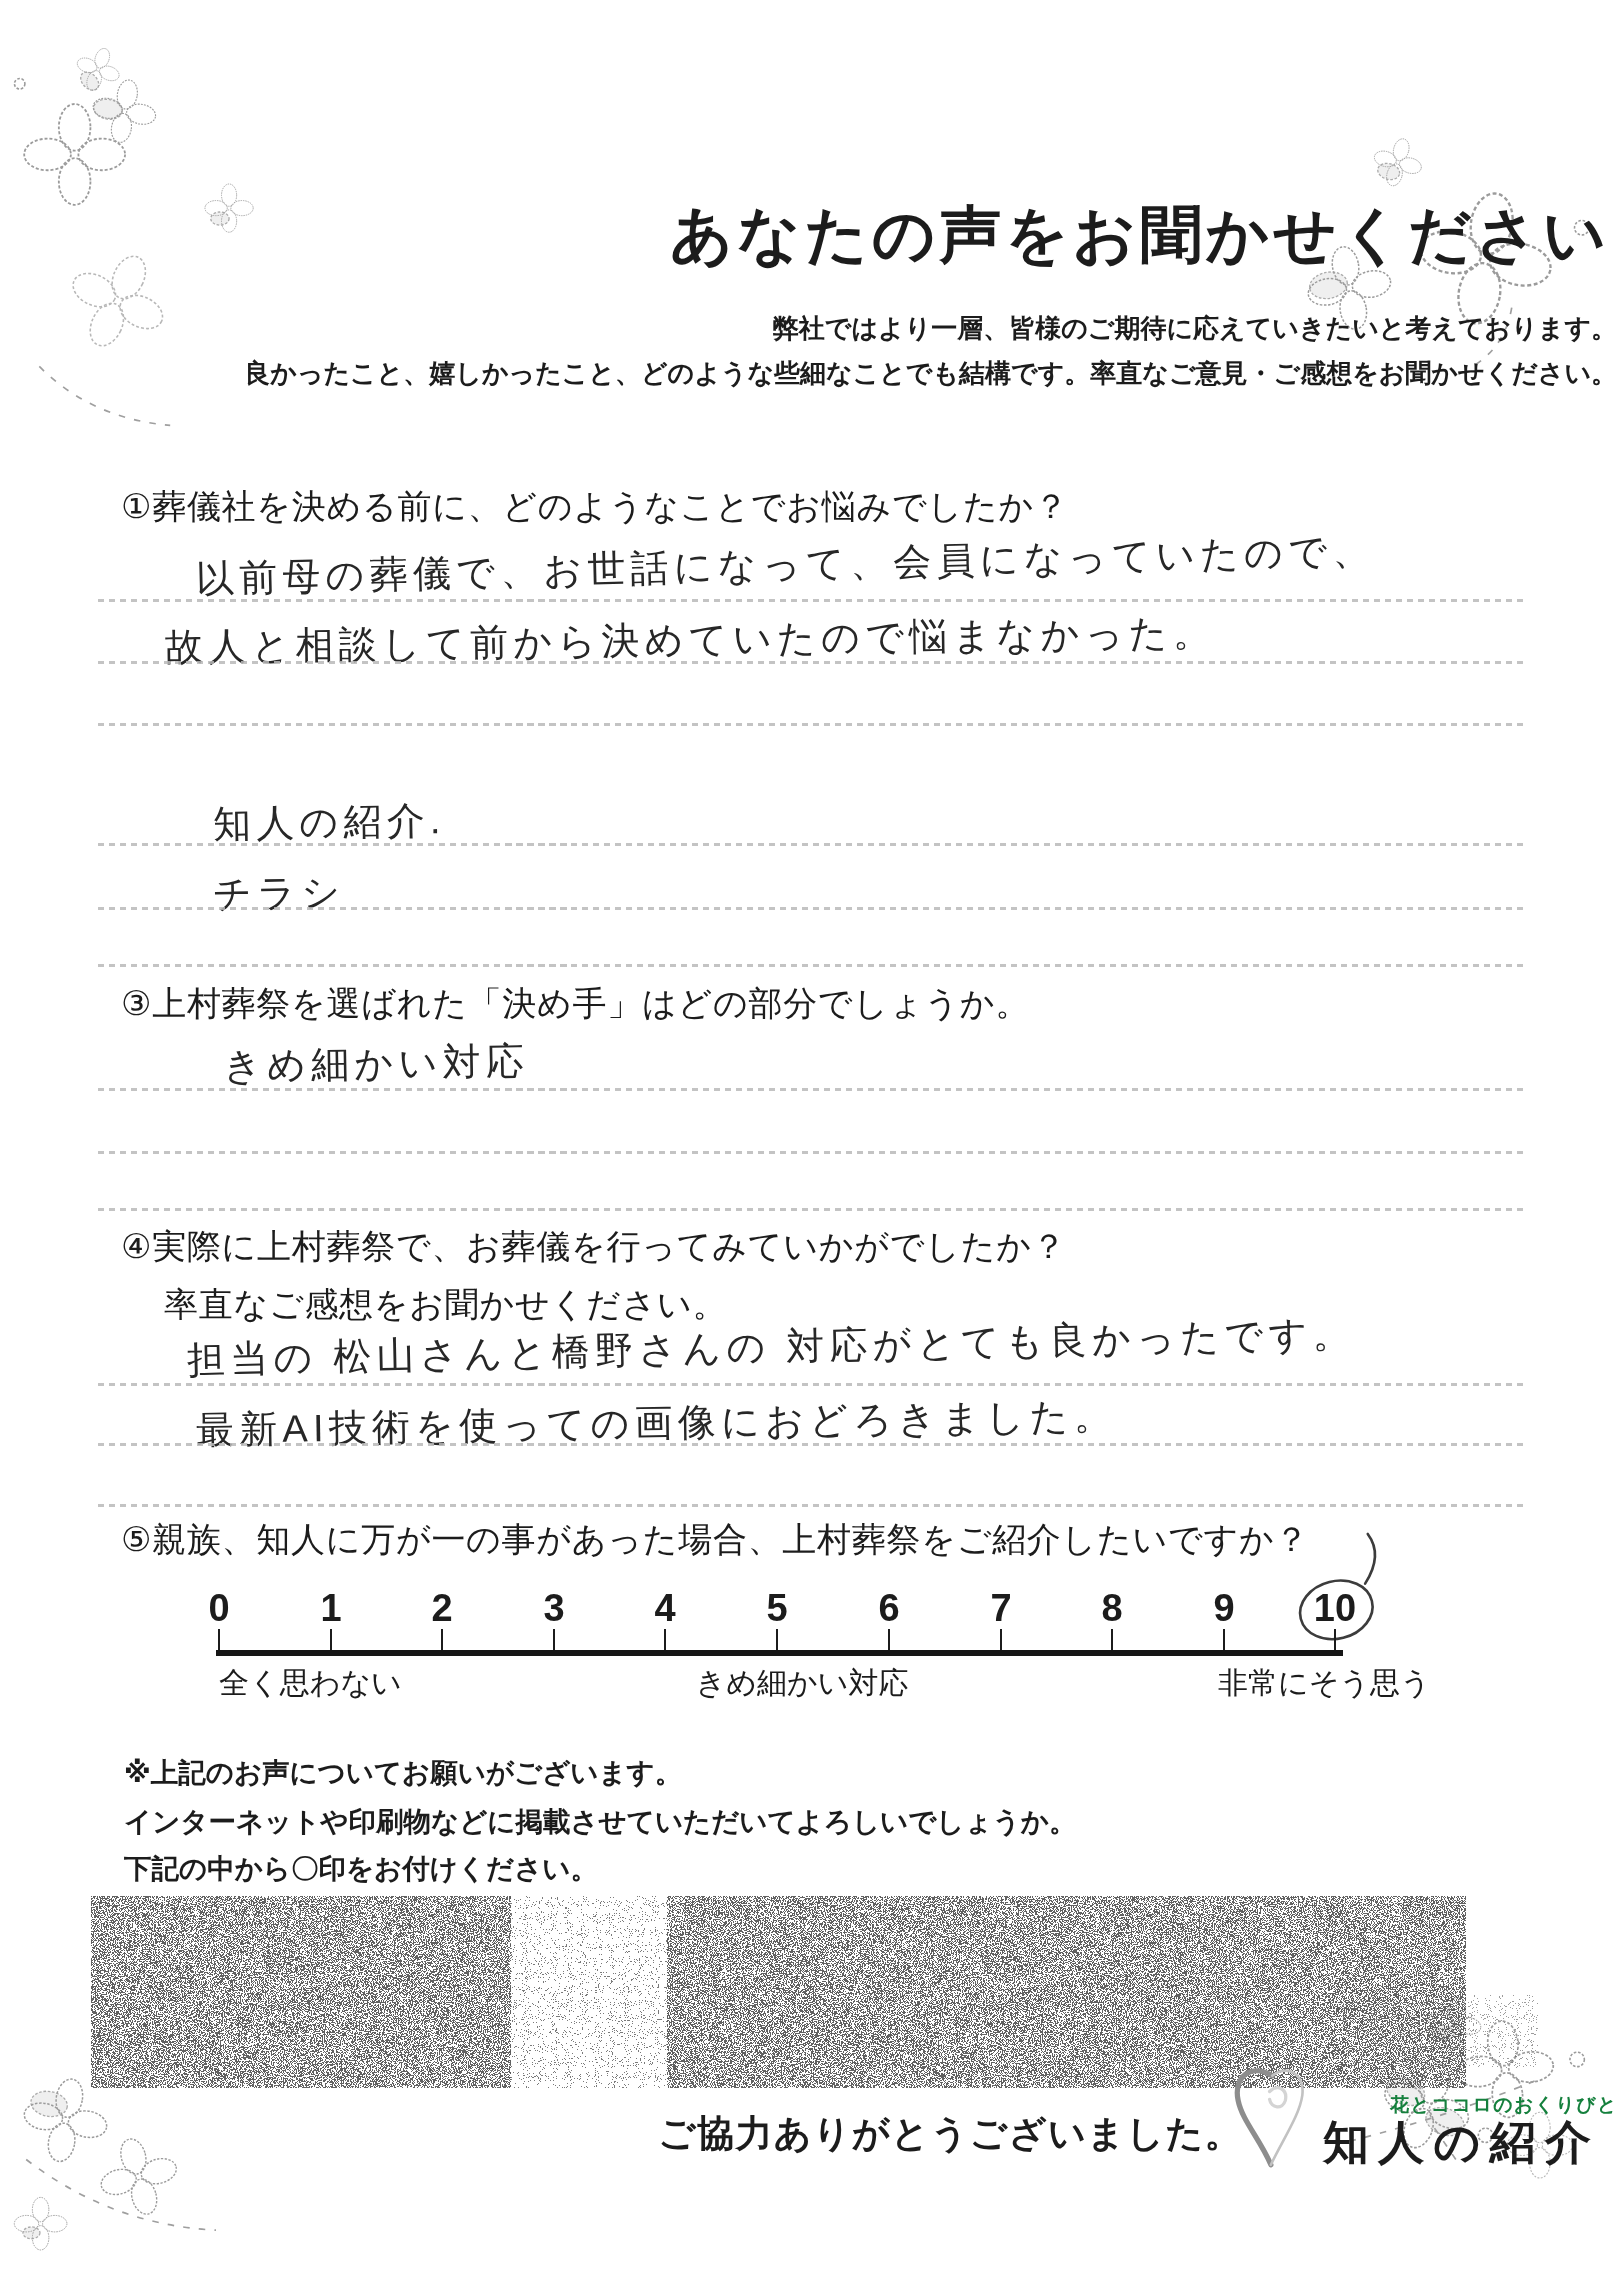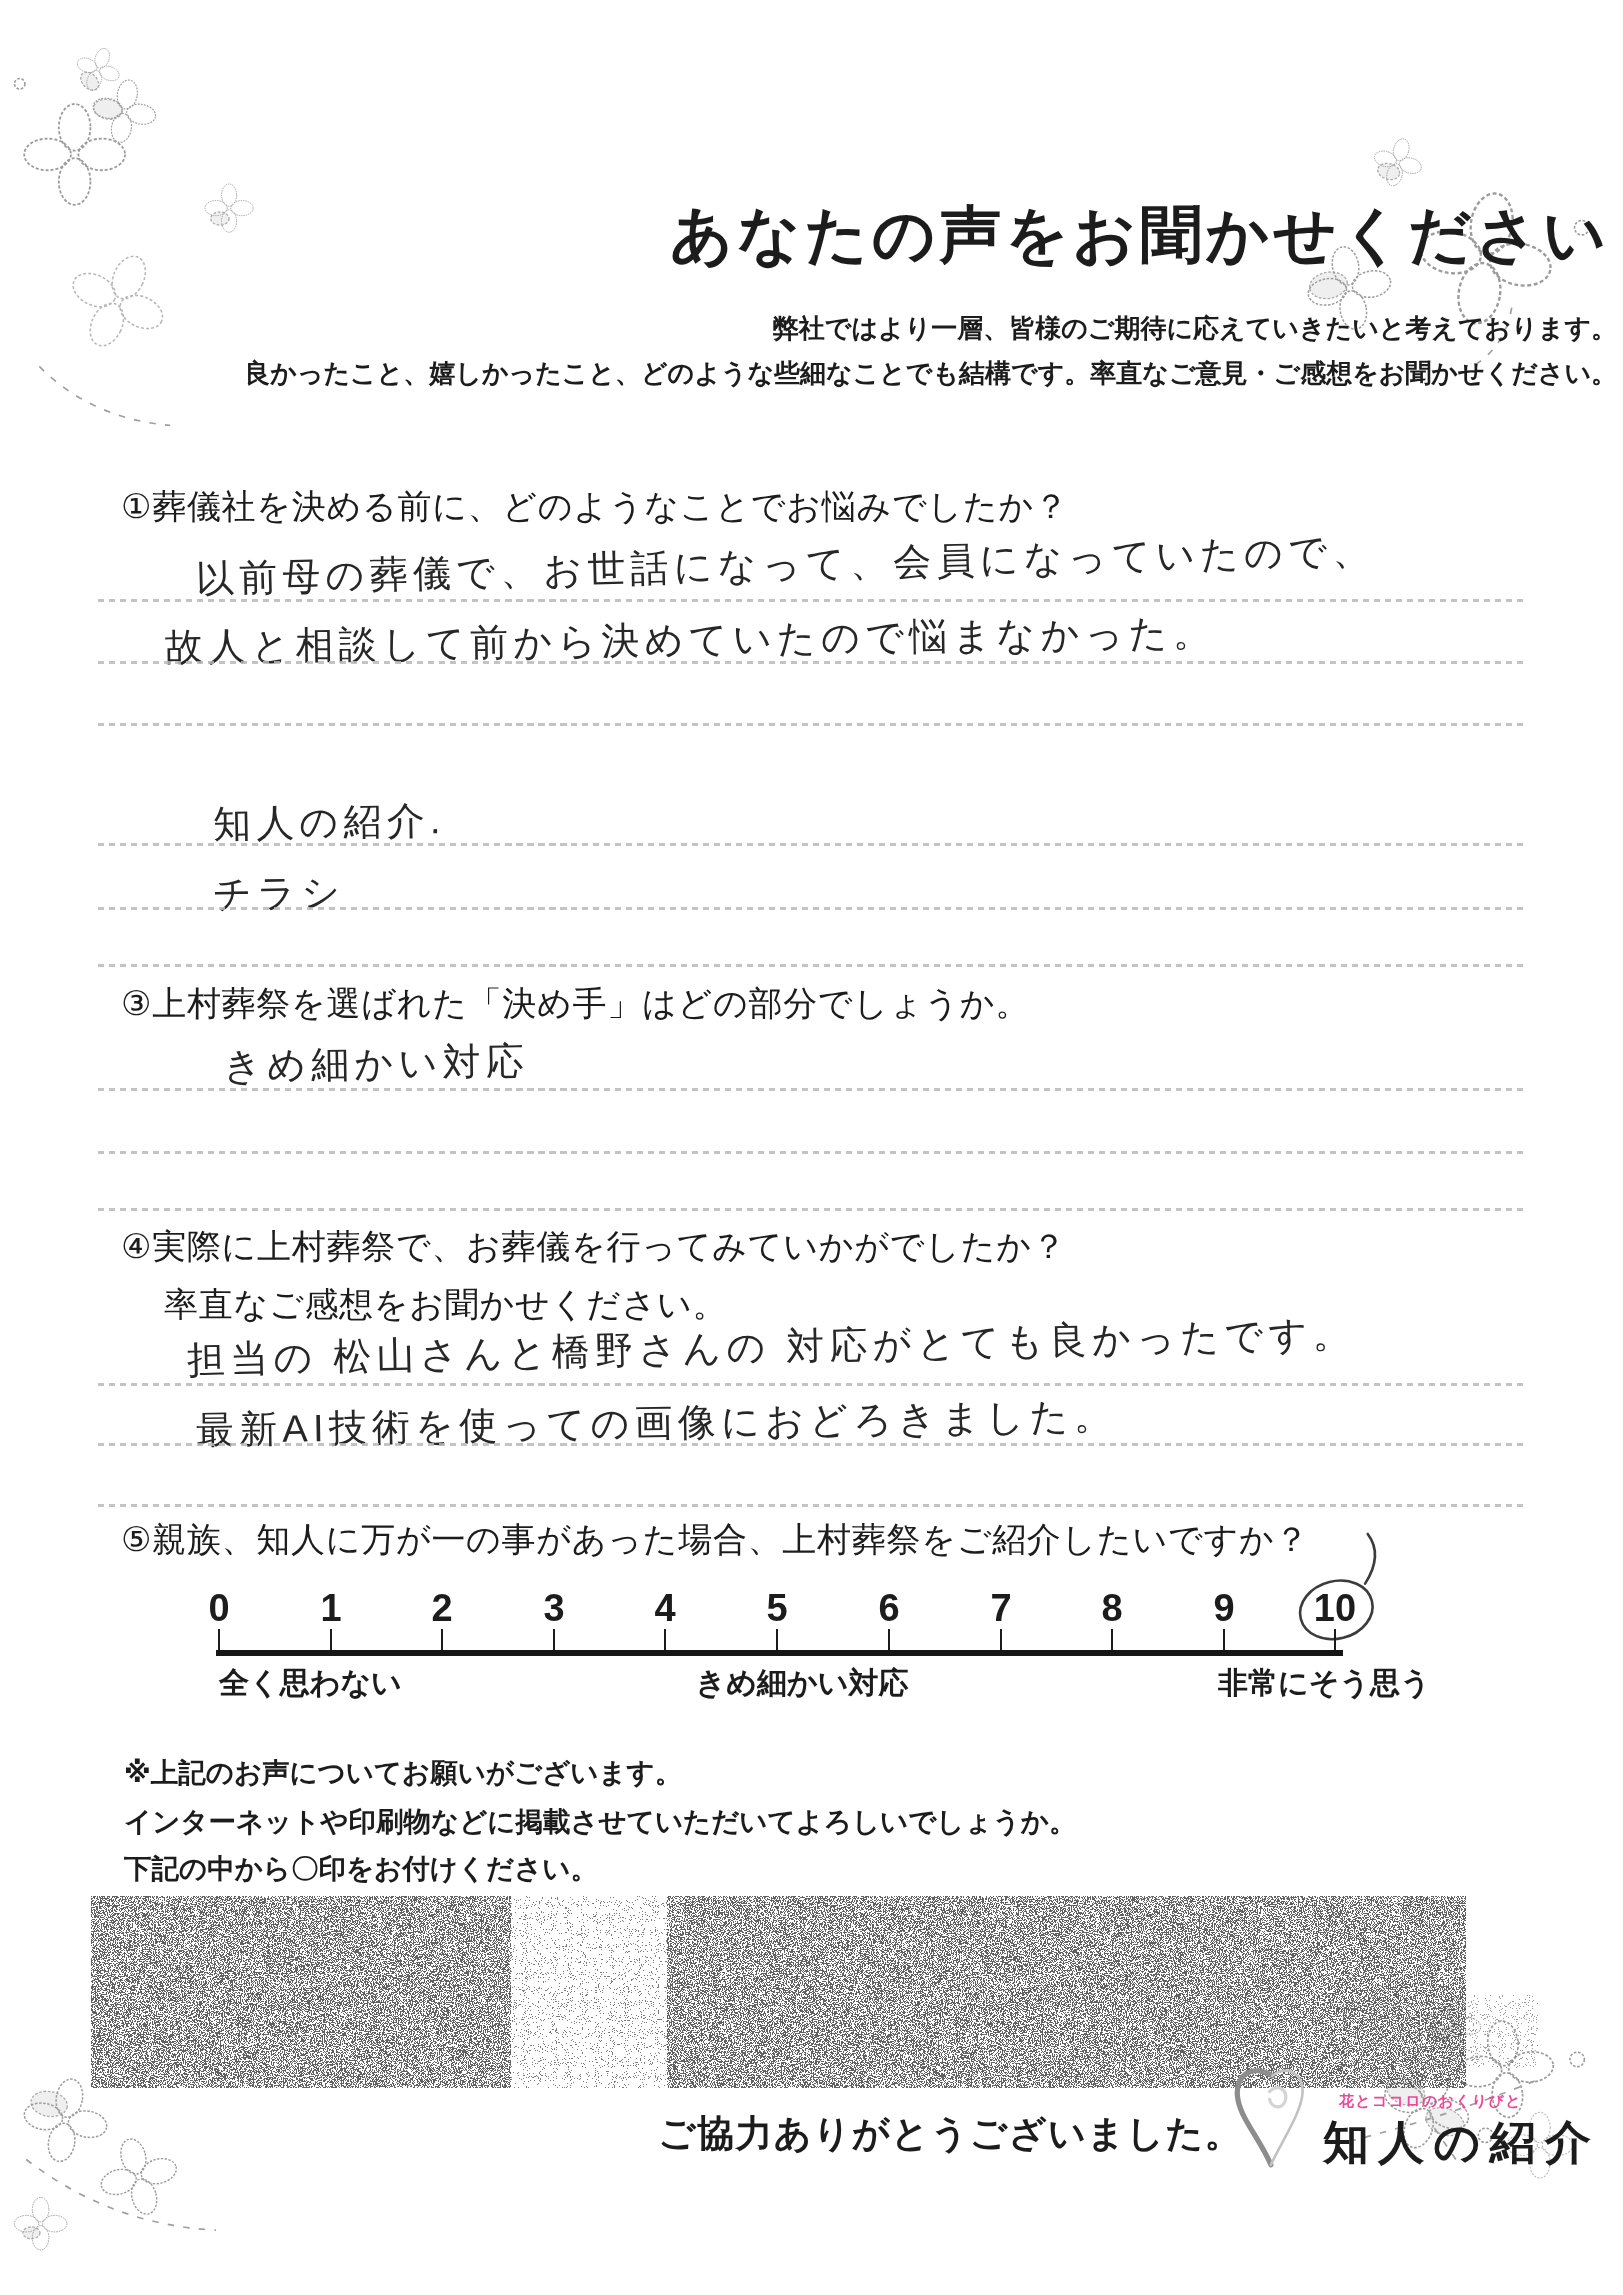--- a/index.html
+++ b/index.html
@@ -17,24 +17,24 @@
          font-weight:bold;white-space:nowrap}
   .q{font-size:34px;font-weight:normal;letter-spacing:0.7px;white-space:nowrap}
   .hand{font-size:38px;letter-spacing:5.2px;color:#272727;white-space:nowrap;
         transform:rotate(-1.2deg);transform-origin:left center}
   .rule{position:absolute;left:98px;width:1427px;height:2.6px;opacity:.85;
         background:repeating-linear-gradient(90deg,#b9b9b9 0 6.5px,transparent 6.5px 11px)}
   #scale{left:219px;top:1587px;width:1152px;height:111px;position:absolute}
   .tick-num{position:absolute;top:0;transform:translateX(-50%);font-size:38px;font-weight:bold}
   .tick-line{position:absolute;top:42px;width:2px;height:22px;background:#1c1c1c;transform:translateX(-50%)}
   .scale-bar{position:absolute;left:-2.6px;top:63px;width:1127px;height:5.9px;background:#161616}
-  .slabel{position:absolute;top:76px;font-size:30px;font-weight:bold;white-space:nowrap}
+  .slabel{position:absolute;top:76px;font-size:30px;font-weight:normal;white-space:nowrap}
   .note{left:124px;font-size:27.5px;font-weight:bold;white-space:nowrap;position:absolute}
   .thanks{left:658px;top:2109px;font-size:37px;font-weight:bold;letter-spacing:1.3px;white-space:nowrap;position:absolute}
-  .logo-tag{left:1339px;top:2092px;font-size:15px;font-weight:bold;letter-spacing:1.3px;color:#ec4899;white-space:nowrap;position:absolute}
+  .logo-tag{left:1390px;top:2092px;font-size:19px;font-weight:bold;letter-spacing:1.3px;color:#15803d;white-space:nowrap;position:absolute}
   .logo-name{left:1323px;top:2112px;font-size:46px;font-weight:bold;letter-spacing:9.2px;white-space:nowrap;position:absolute}
 </style>
 </head>
 <body>
 
 <div id="page">
 
   <svg id="deco" xmlns="http://www.w3.org/2000/svg" viewBox="0 0 2480 3507" width="1623" height="2295">
     <defs>
       <g id="fl4">

